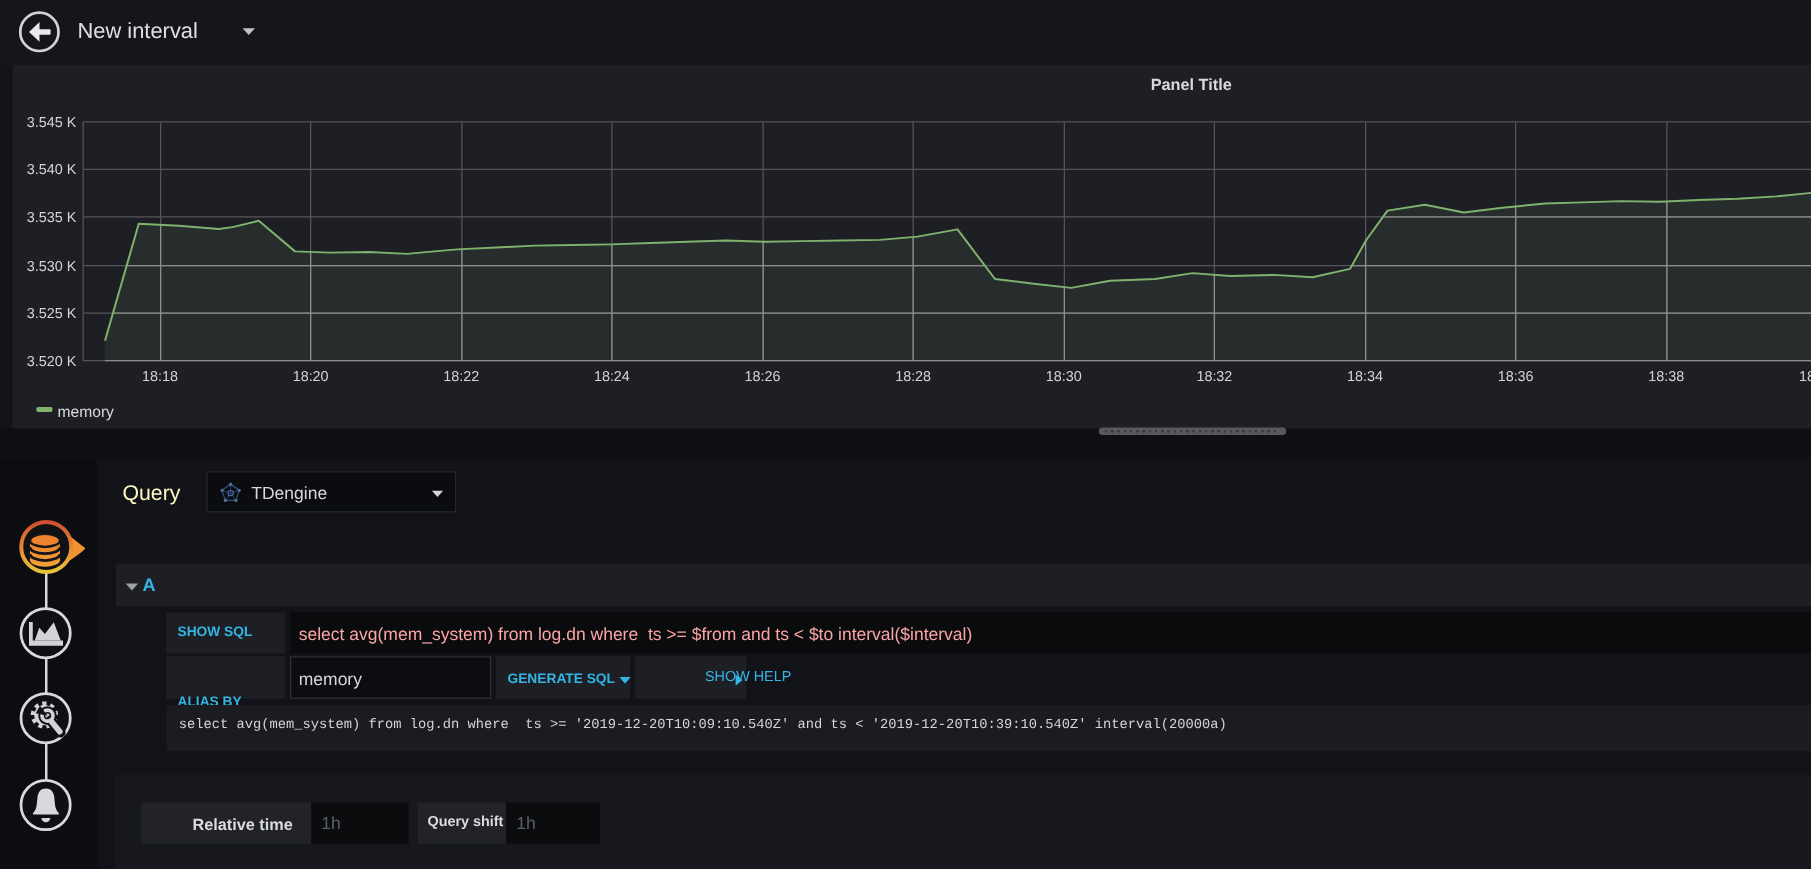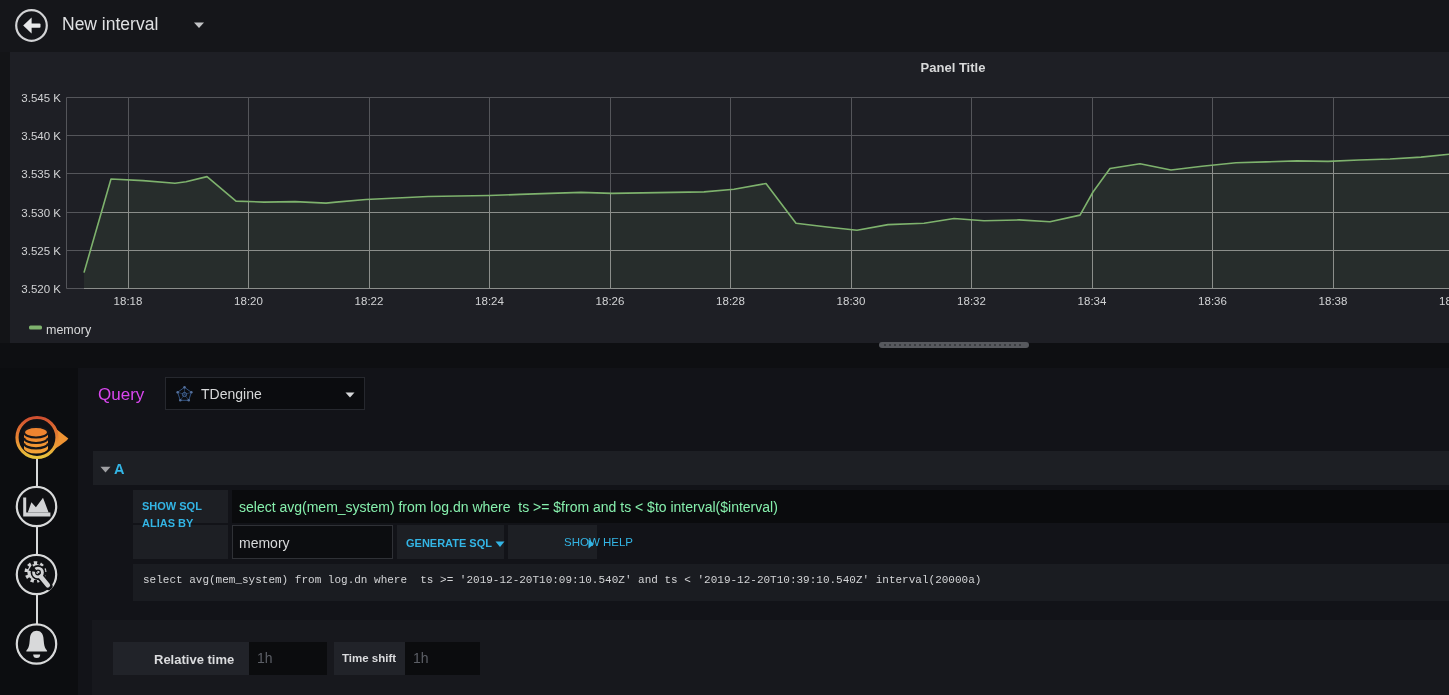--- a/index.html
+++ b/index.html
@@ -136,21 +136,21 @@
   <path d="M32.5 171.5 L40.5 181" stroke="#0f1013" stroke-width="8" stroke-linecap="round" fill="none"></path>
   <circle cx="30" cy="167.5" r="4.4" fill="none" stroke="#d2d3d5" stroke-width="2.9"></circle>
   <path d="M30 167.5 L24 159.5 L20.5 165.5 Z" fill="#0f1013"></path>
   <path d="M32.8 171.8 L39.8 180.3" stroke="#d2d3d5" stroke-width="4.6" stroke-linecap="round" fill="none"></path>
 
   <circle cx="28.5" cy="239" r="19.7" fill="#0f1013" stroke="#d8d9da" stroke-width="2.2"></circle>
   <path d="M28.7 225.8 C24.7 225.8 22.6 228.6 22 232.5 L21.4 238.5 C21.1 241.5 20 243.8 18.6 245.2 Q17.6 246.4 18.8 246.6 L38.6 246.6 Q39.8 246.4 38.8 245.2 C37.4 243.8 36.3 241.5 36 238.5 L35.4 232.5 C34.8 228.6 32.7 225.8 28.7 225.8 Z" fill="#d8d9da"></path>
   <path d="M25.2 249.4 A3.4 3.4 0 0 0 32.2 249.4 Z" fill="#d8d9da"></path>
 </svg>
 
-<div class="abs" style="left:98px;top:385px;font-size:17px;font-weight:500;color:#d946ef;">Query</div>
+<div class="abs" style="left:98px;top:385px;font-size:17px;font-weight:500;color:#fef9c3;">Query</div>
 <div class="abs" style="left:165px;top:377px;width:200px;height:33px;background:#0b0c0f;border:1px solid #26282e;"></div>
 <svg class="abs" style="left:175px;top:386px;" width="19" height="17" viewBox="0 0 19 17">
   <path d="M9.50 1.30 L16.35 6.28 L13.73 14.32 L5.27 14.32 L2.65 6.28 Z" fill="none" stroke="#31517f" stroke-width="1"></path>
   <line x1="9.50" y1="1.30" x2="9.5" y2="8.5" stroke="#31517f" stroke-width="0.7" opacity="0.85"></line>
     <line x1="16.35" y1="6.28" x2="9.5" y2="8.5" stroke="#31517f" stroke-width="0.7" opacity="0.85"></line>
     <line x1="13.73" y1="14.32" x2="9.5" y2="8.5" stroke="#31517f" stroke-width="0.7" opacity="0.85"></line>
     <line x1="5.27" y1="14.32" x2="9.5" y2="8.5" stroke="#31517f" stroke-width="0.7" opacity="0.85"></line>
     <line x1="2.65" y1="6.28" x2="9.5" y2="8.5" stroke="#31517f" stroke-width="0.7" opacity="0.85"></line>
   <circle cx="9.5" cy="8.5" r="2.1" fill="none" stroke="#4a6da1" stroke-width="0.9"></circle>
   <circle cx="9.50" cy="1.30" r="1.25" fill="#55719d"></circle>
@@ -166,24 +166,24 @@
 
 <div class="abs" style="left:93px;top:451px;width:1356px;height:34px;background:#1d1f24;"></div>
 <svg class="abs" style="left:100px;top:466px;" width="11" height="7">
     <path d="M0.5 0.8 L5.5 6.4 L10.5 0.8 Z" fill="#9fa0a3"></path>
   </svg>
 <div class="abs" style="left:114px;top:460.5px;font-size:14.5px;font-weight:bold;color:#33b5e5;">A</div>
 
 <div class="abs" style="left:133px;top:489.5px;width:95px;height:33px;background:#1d1f24;"></div>
 <div class="abs" style="left:142px;top:500px;font-size:11px;font-weight:bold;color:#33b5e5;">SHOW SQL</div>
 <div class="abs" style="left:232px;top:489.5px;width:1217px;height:33px;background:#0a0b0d;"></div>
-<div class="abs" style="left:239px;top:498.5px;font-size:14px;color:#86efac;white-space:pre;">select avg(mem_system) from log.dn where  ts &gt;= $from and ts &lt; $to interval($interval)</div>
+<div class="abs" style="left:239px;top:498.5px;font-size:14px;color:#fca5a5;white-space:pre;">select avg(mem_system) from log.dn where  ts &gt;= $from and ts &lt; $to interval($interval)</div>
 
 <div class="abs" style="left:133px;top:525px;width:95px;height:34px;background:#1d1f24;"></div>
-<div class="abs" style="left:142px;top:517px;font-size:11px;font-weight:bold;color:#33b5e5;">ALIAS BY</div>
+<div class="abs" style="left:142px;top:556px;font-size:11px;font-weight:bold;color:#33b5e5;">ALIAS BY</div>
 <div class="abs" style="left:232px;top:525px;width:161px;height:34px;background:#0c0d10;border:1px solid #2f3136;"></div>
 <div class="abs" style="left:239px;top:535px;font-size:14px;color:#d8d9da;">memory</div>
 <div class="abs" style="left:397px;top:525px;width:107px;height:34px;background:#1d1f24;"></div>
 <div class="abs" style="left:406px;top:537px;font-size:11px;font-weight:bold;color:#33b5e5;">GENERATE SQL</div>
 <svg class="abs" style="left:495px;top:541px;" width="10" height="7">
     <path d="M0.5 0.5 L5 6 L9.5 0.5 Z" fill="#33b5e5"></path>
   </svg>
 <div class="abs" style="left:508px;top:525px;width:89px;height:34px;background:#1d1f24;"></div>
 <div class="abs" style="left:516px;top:536px;font-size:11.5px;font-weight:normal;color:#33b5e5;margin-left:48px;">SHOW HELP</div>
 <svg class="abs" style="left:588px;top:539px;" width="7" height="10">
@@ -192,15 +192,15 @@
 
 <div class="abs" style="left:133px;top:563.5px;width:1316px;height:37px;background:#1a1c21;"></div>
 <div class="abs" style="left:143px;top:574px;font-family:'Liberation Mono',monospace;font-size:11px;color:#d3d4d6;white-space:pre;">select avg(mem_system) from log.dn where  ts &gt;= '2019-12-20T10:09:10.540Z' and ts &lt; '2019-12-20T10:39:10.540Z' interval(20000a)</div>
 
 <div class="abs" style="left:92px;top:620px;width:1357px;height:75px;background:#17181d;"></div>
 <div class="abs" style="left:113px;top:642px;width:136px;height:33px;background:#212329;"></div>
 <div class="abs" style="left:122px;top:652px;font-size:13px;font-weight:bold;color:#dbdcde;padding-left:32px;">Relative time</div>
 <div class="abs" style="left:249px;top:642px;width:78px;height:33px;background:#0b0c0e;"></div>
 <div class="abs" style="left:257px;top:650px;font-size:14px;color:#5c5f66;">1h</div>
 <div class="abs" style="left:334px;top:642px;width:71px;height:33px;background:#212329;"></div>
-<div class="abs" style="left:342px;top:652px;font-size:11.5px;font-weight:bold;color:#dbdcde;">Time shift</div>
+<div class="abs" style="left:342px;top:652px;font-size:11.5px;font-weight:bold;color:#dbdcde;">Query shift</div>
 <div class="abs" style="left:405px;top:642px;width:75px;height:33px;background:#0b0c0e;"></div>
 <div class="abs" style="left:413px;top:650px;font-size:14px;color:#5c5f66;">1h</div>
 
 </body></html>

